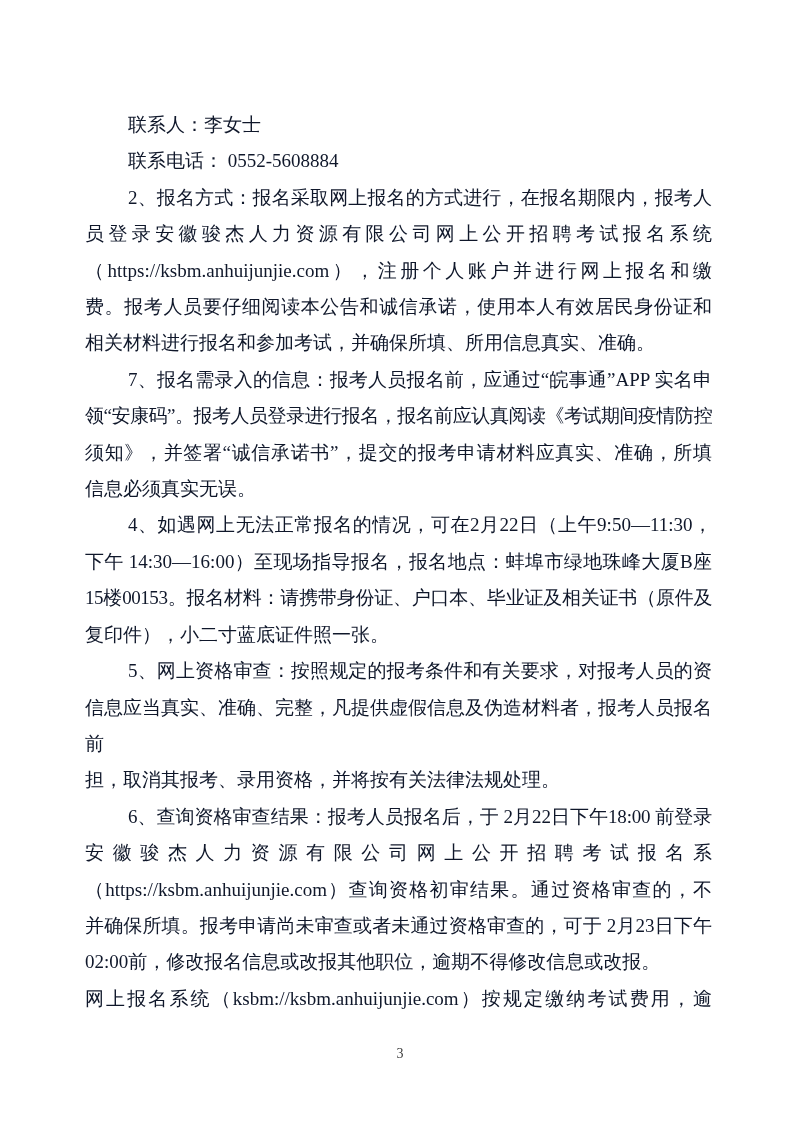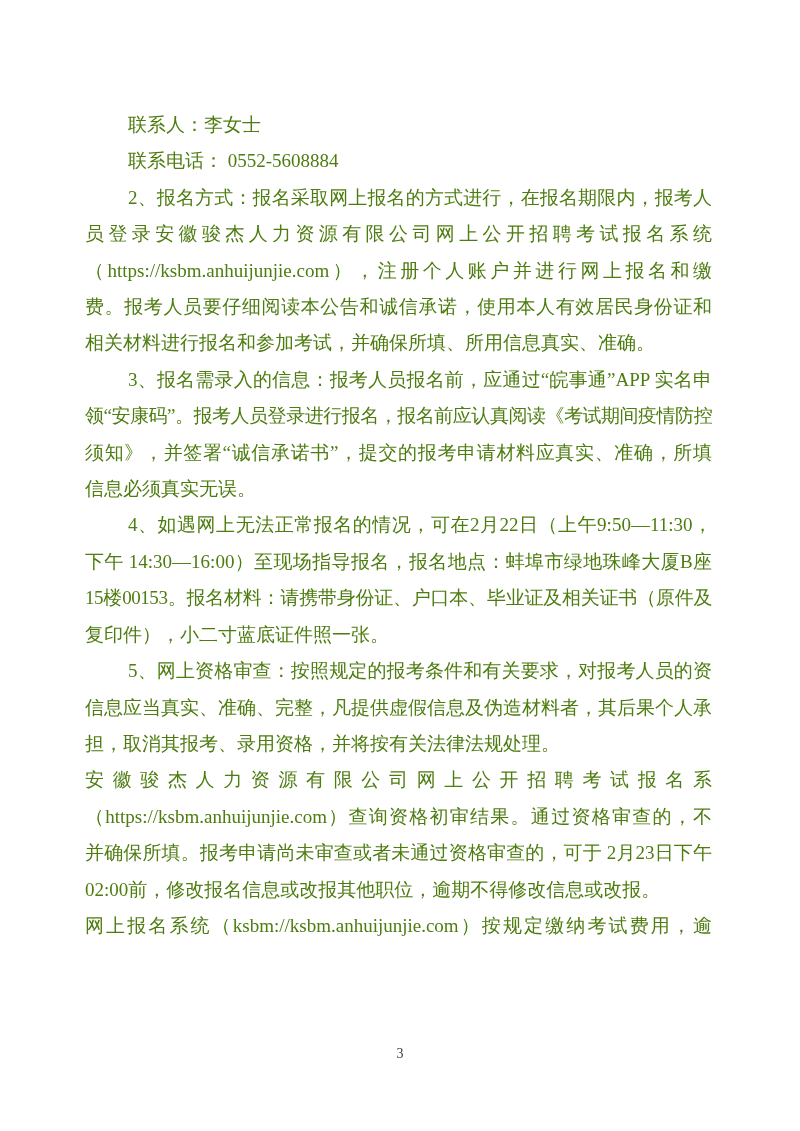--- a/index.html
+++ b/index.html
@@ -16,21 +16,21 @@
     left: 0; top: 0;
     width: 800px;
     height: 1131px;
     background: #ffffff;
   }
   .doc-body {
     position: absolute;
     left: 85px;
     top: 107px;
     width: 627px;
-    color: #4d7c0f;
+    color: #0f172a;
     font-size: 19px;
     line-height: 36.4px;
   }
   .paragraph { margin: 0; }
   .line {
     text-align: left;
     white-space: normal;
     overflow: visible;
   }
   .line.jf {
@@ -64,37 +64,38 @@
         <div class="line first" style="">联系电话： 0552-5608884</div>
       </div>
       <div class="paragraph">
         <div class="line jf first" style="">2、报名方式：报名采取网上报名的方式进行，在报名期限内，报考人</div>
         <div class="line jf" style="">员登录安徽骏杰人力资源有限公司网上公开招聘考试报名系统</div>
         <div class="line jf" style="">（https://ksbm.anhuijunjie.com），注册个人账户并进行网上报名和缴</div>
         <div class="line jf" style="">费。报考人员要仔细阅读本公告和诚信承诺，使用本人有效居民身份证和</div>
         <div class="line" style="">相关材料进行报名和参加考试，并确保所填、所用信息真实、准确。</div>
       </div>
       <div class="paragraph">
-        <div class="line jf first" style="">3、报名需录入的信息：报考人员报名前，应通过“皖事通”APP 实名申</div>
+        <div class="line jf first" style="">7、报名需录入的信息：报考人员报名前，应通过“皖事通”APP 实名申</div>
         <div class="line jf" style="letter-spacing: -0.64px;">领“安康码”。报考人员登录进行报名，报名前应认真阅读《考试期间疫情防控</div>
         <div class="line jf" style="">须知》，并签署“诚信承诺书”，提交的报考申请材料应真实、准确，所填</div>
         <div class="line" style="">信息必须真实无误。</div>
       </div>
       <div class="paragraph">
         <div class="line jf first" style="">4、如遇网上无法正常报名的情况，可在2月22日（上午9:50—11:30，</div>
         <div class="line jf" style="">下午 14:30—16:00）至现场指导报名，报名地点：蚌埠市绿地珠峰大厦B座</div>
         <div class="line jf" style="letter-spacing: -0.42px;">15楼00153。报名材料：请携带身份证、户口本、毕业证及相关证书（原件及</div>
         <div class="line" style="">复印件），小二寸蓝底证件照一张。</div>
       </div>
       <div class="paragraph">
         <div class="line jf first" style="">5、网上资格审查：按照规定的报考条件和有关要求，对报考人员的资</div>
-        <div class="line jf" style="">信息应当真实、准确、完整，凡提供虚假信息及伪造材料者，其后果个人承</div>
+        <div class="line jf" style="">信息应当真实、准确、完整，凡提供虚假信息及伪造材料者，报考人员报名前</div>
         <div class="line" style="">担，取消其报考、录用资格，并将按有关法律法规处理。</div>
       </div>
       <div class="paragraph">
+        <div class="line jf first" style="letter-spacing: -0.18px;">6、查询资格审查结果：报考人员报名后，于 2月22日下午18:00 前登录</div>
         <div class="line jf" style="">安徽骏杰人力资源有限公司网上公开招聘考试报名系</div>
         <div class="line jf" style="">（https://ksbm.anhuijunjie.com）查询资格初审结果。通过资格审查的，不</div>
         <div class="line jf" style="">并确保所填。报考申请尚未审查或者未通过资格审查的，可于 2月23日下午</div>
         <div class="line" style="">02:00前，修改报名信息或改报其他职位，逾期不得修改信息或改报。</div>
       </div>
       <div class="paragraph">
         <div class="line jf" style="">网上报名系统（ksbm://ksbm.anhuijunjie.com）按规定缴纳考试费用，逾</div>
       </div>
     </div>
   <div class="page-number">3</div>

